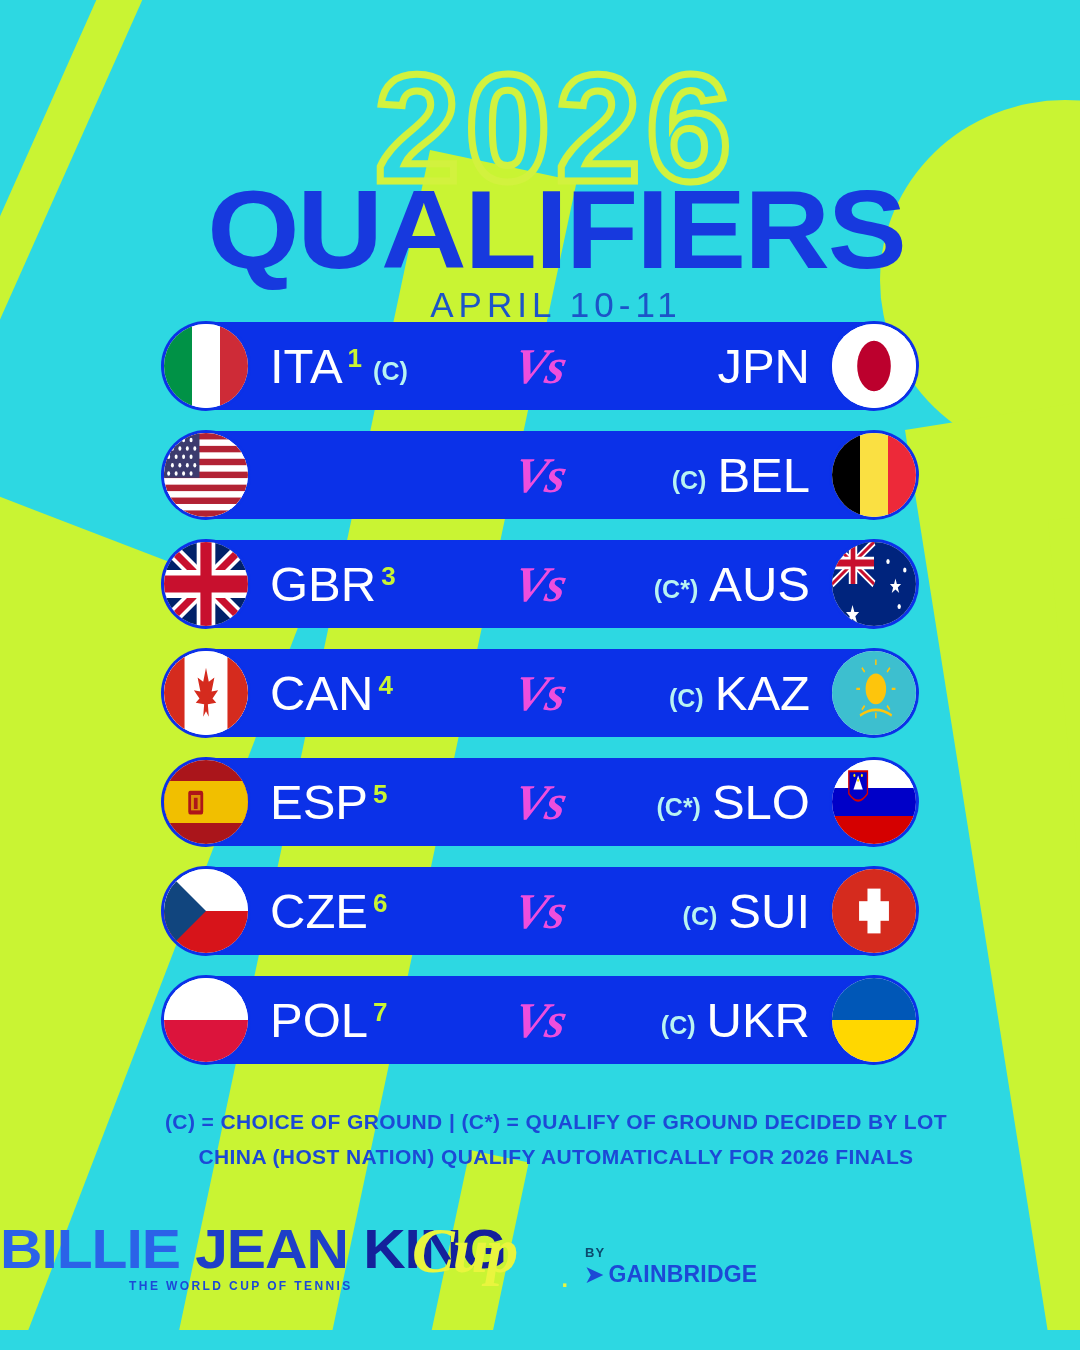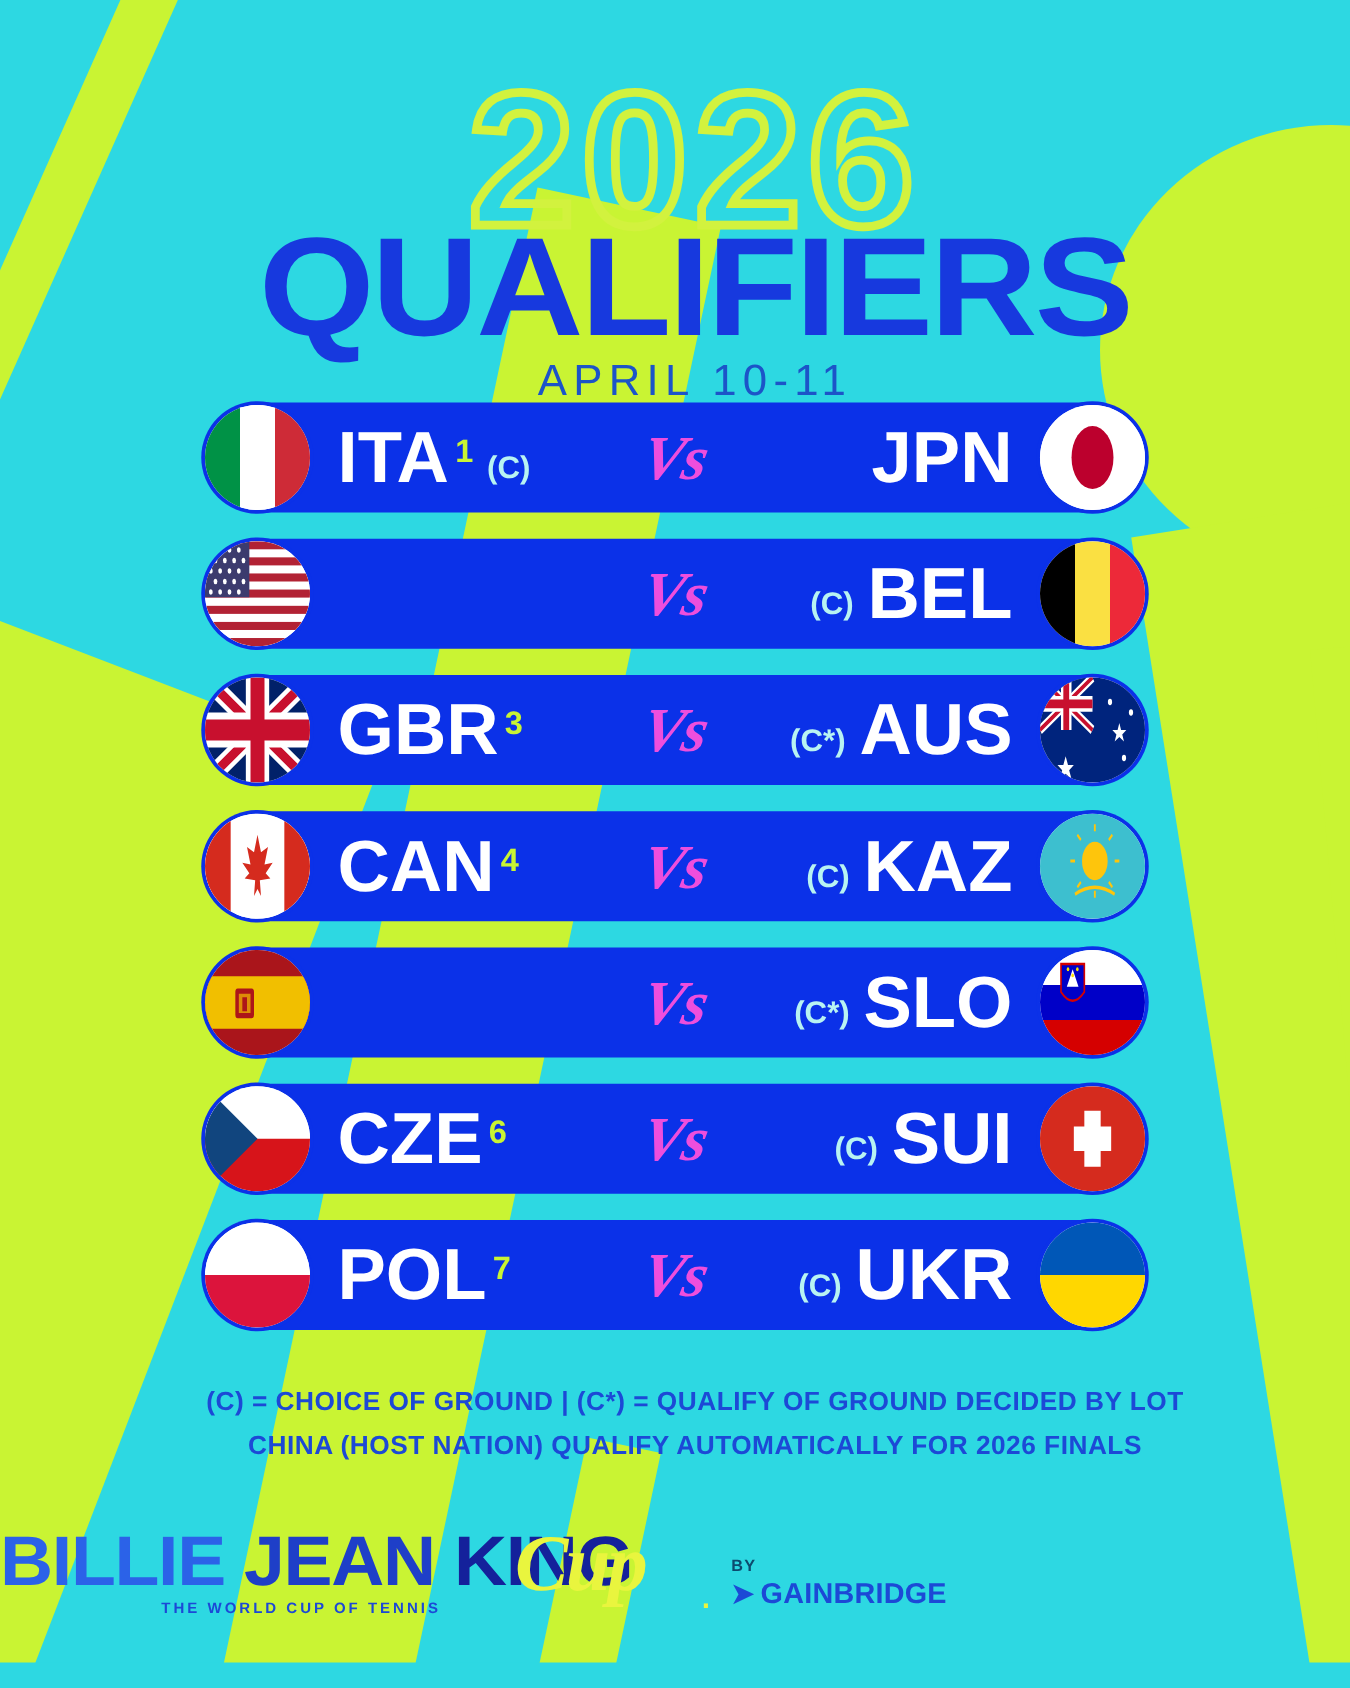--- a/index.html
+++ b/index.html
@@ -78,21 +78,21 @@
   .flag.right{right:-2px;}
   .flag > .fl{position:absolute;inset:0;}
 
   .side{
     position:absolute;display:flex;align-items:baseline;gap:11px;
     top:50%;transform:translateY(-50%);
   }
   .side.home{left:104px;}
   .side.away{right:104px;flex-direction:row;}
   .code{
-    font-size:58px;font-weight:700;color:#FFFFFF;letter-spacing:0px;
+    font-size:49px;font-weight:400;color:#FFFFFF;letter-spacing:0px;
     font-family:"Liberation Sans", sans-serif;
   }
   .seed{
     font-size:26px;font-weight:700;color:#C9F433;
     position:relative;top:-16px;margin-left:-6px;
   }
   .cog{
     font-size:25px;font-weight:700;color:#B8F3F2;letter-spacing:0px;
     position:relative;top:-3px;
   }
@@ -307,20 +307,24 @@
           <div class="fl"><svg viewBox="0 0 90 60" preserveAspectRatio="none" style="width:100%;height:100%">
               <rect width="90" height="60" fill="#AA151B"></rect>
               <rect y="15" width="90" height="30" fill="#F1BF00"></rect>
               <g transform="translate(26,22)">
                 <rect width="16" height="17" rx="2" fill="#AD1519"></rect>
                 <rect x="3" y="3" width="10" height="11" fill="#F1BF00" opacity="0.7"></rect>
                 <rect x="6" y="5" width="4" height="8" fill="#AD1519"></rect>
               </g>
             </svg></div>
         </div>
+        <div class="side home">
+          <span class="code">ESP</span>
+          <span class="seed">5</span>
+        </div>
         <div class="vs">Vs</div>
         <div class="side away">
           <span class="cog">(C*)</span>
           <span class="code">SLO</span>
         </div>
         <div class="flag right">
           <div class="fl"><svg viewBox="0 0 90 60" preserveAspectRatio="none" style="width:100%;height:100%">
               <rect width="90" height="20" fill="#fff"></rect>
               <rect y="20" width="90" height="20" fill="#0000C8"></rect>
               <rect y="40" width="90" height="20" fill="#D50000"></rect>

